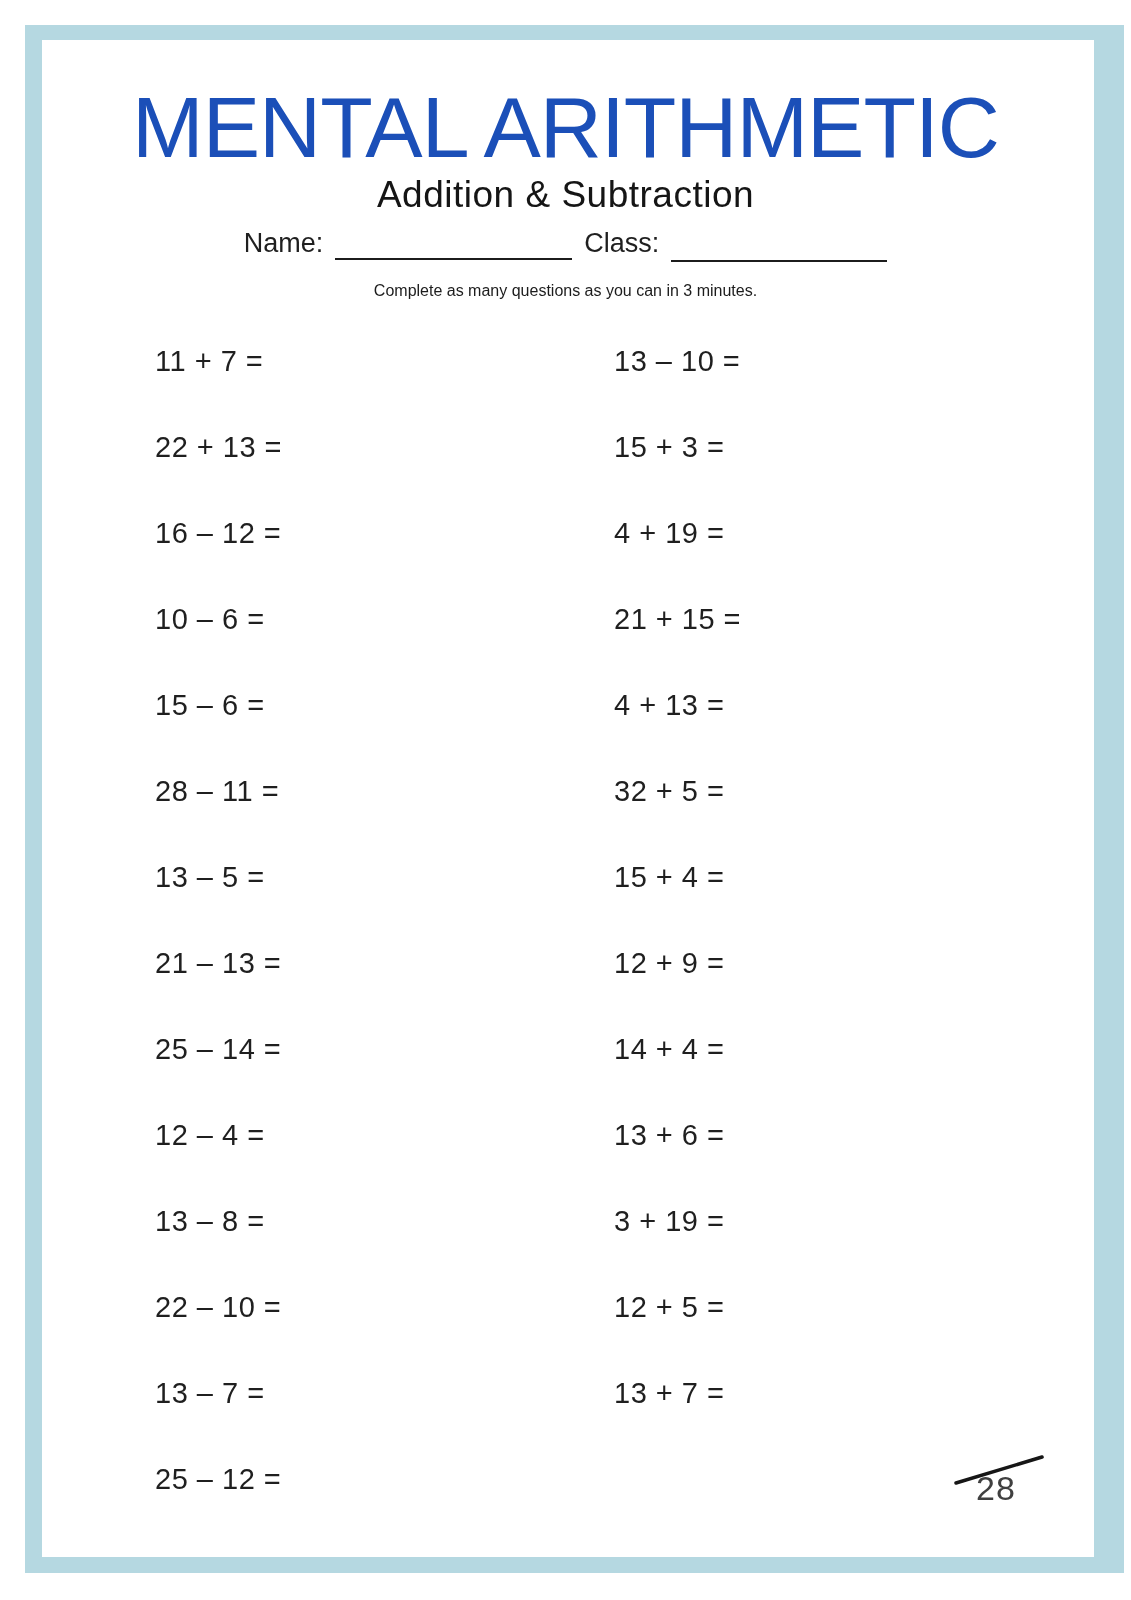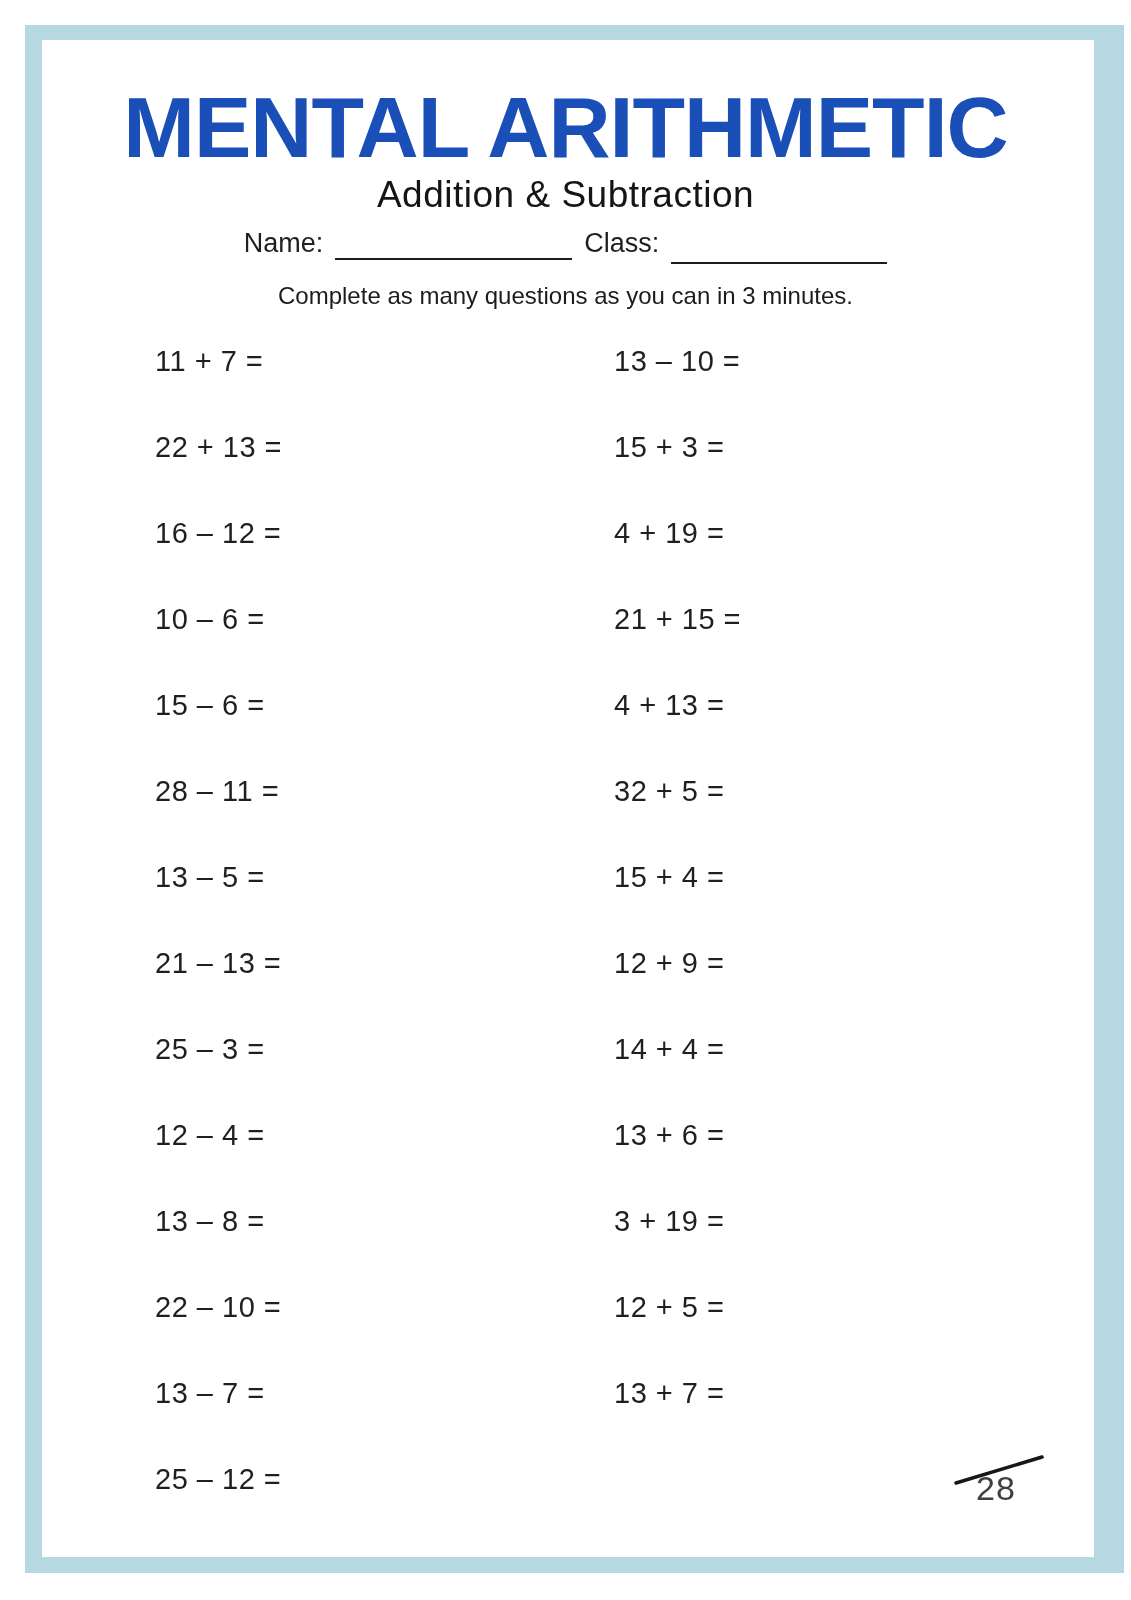--- a/index.html
+++ b/index.html
@@ -27,21 +27,21 @@
     pointer-events: none;
   }
   .title {
     position: absolute;
     top: 84px;
     left: 0;
     width: 100%;
     text-align: center;
     font-size: 86px;
     line-height: 1;
-    font-weight: bold;
+    font-weight: normal;
     letter-spacing: -1px;
     color: #1b4fb8;
     white-space: nowrap;
   }
   .subtitle {
     position: absolute;
     top: 176px;
     left: 0;
     width: 100%;
     text-align: center;
@@ -51,41 +51,41 @@
     letter-spacing: 0.5px;
     color: #151515;
   }
   .name-row {
     position: absolute;
     top: 226px;
     left: 0;
     width: 100%;
     display: flex;
     justify-content: center;
-    align-items: flex-end;
+    align-items: center;
     gap: 12px;
     font-size: 27px;
     color: #1f1f1f;
   }
   .name-row .label {
     line-height: 34px;
   }
   .blank-line {
     height: 32px;
     border-bottom: 2px solid #1c1c1c;
   }
   .blank-name { width: 237px; }
   .blank-class { width: 216px; margin-bottom: -4px; }
   .instruction {
     position: absolute;
     top: 282px;
     left: 0;
     width: 100%;
     text-align: center;
-    font-size: 24px;
+    font-size: 16px;
     line-height: 1.15;
     color: #1c1c1c;
   }
   .problems {
     position: absolute;
     left: 155px;
     top: 346px;
     display: grid;
     grid-template-columns: 459px auto;
     grid-auto-rows: 86px;
@@ -149,21 +149,21 @@
     <div class="problem">10 – 6 =</div>
     <div class="problem">21 + 15 =</div>
     <div class="problem">15 – 6 =</div>
     <div class="problem">4 + 13 =</div>
     <div class="problem">28 – 11 =</div>
     <div class="problem">32 + 5 =</div>
     <div class="problem">13 – 5 =</div>
     <div class="problem">15 + 4 =</div>
     <div class="problem">21 – 13 =</div>
     <div class="problem">12 + 9 =</div>
-    <div class="problem">25 – 3 =</div>
+    <div class="problem">25 – 14 =</div>
     <div class="problem">14 + 4 =</div>
     <div class="problem">12 – 4 =</div>
     <div class="problem">13 + 6 =</div>
     <div class="problem">13 – 8 =</div>
     <div class="problem">3 + 19 =</div>
     <div class="problem">22 – 10 =</div>
     <div class="problem">12 + 5 =</div>
     <div class="problem">13 – 7 =</div>
     <div class="problem">13 + 7 =</div>
     <div class="problem">25 – 12 =</div>

